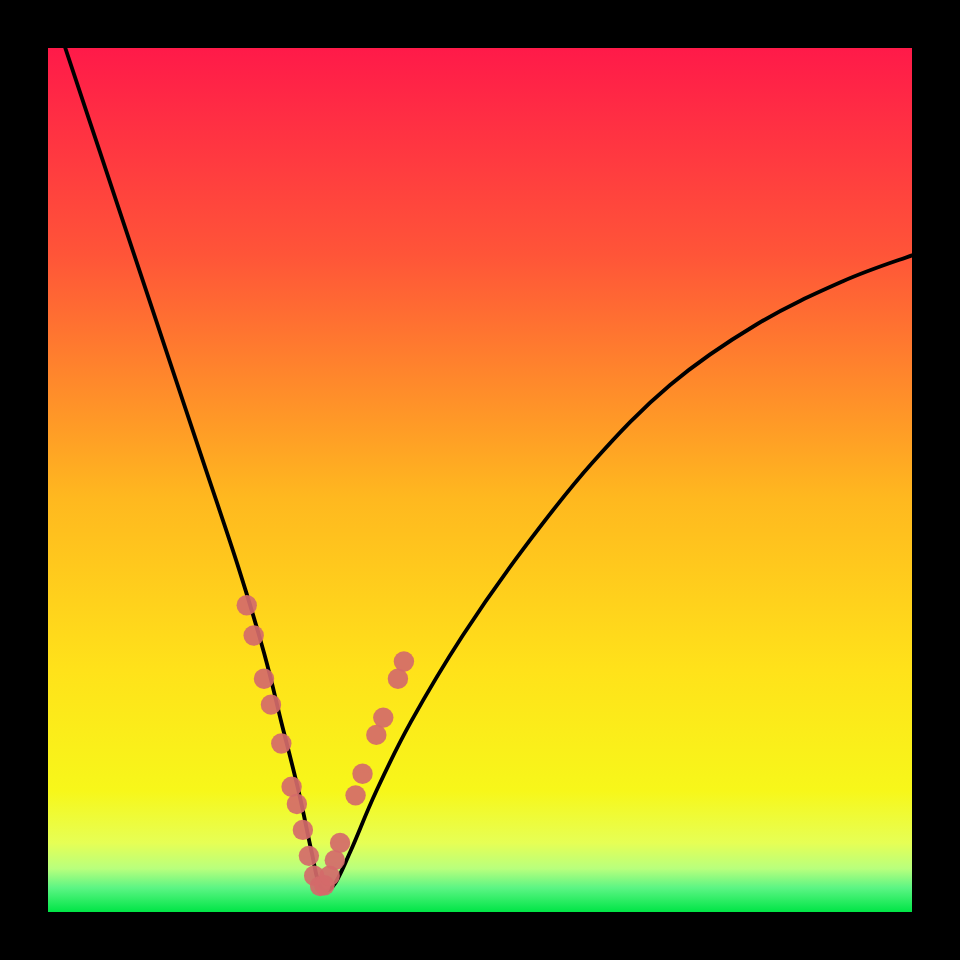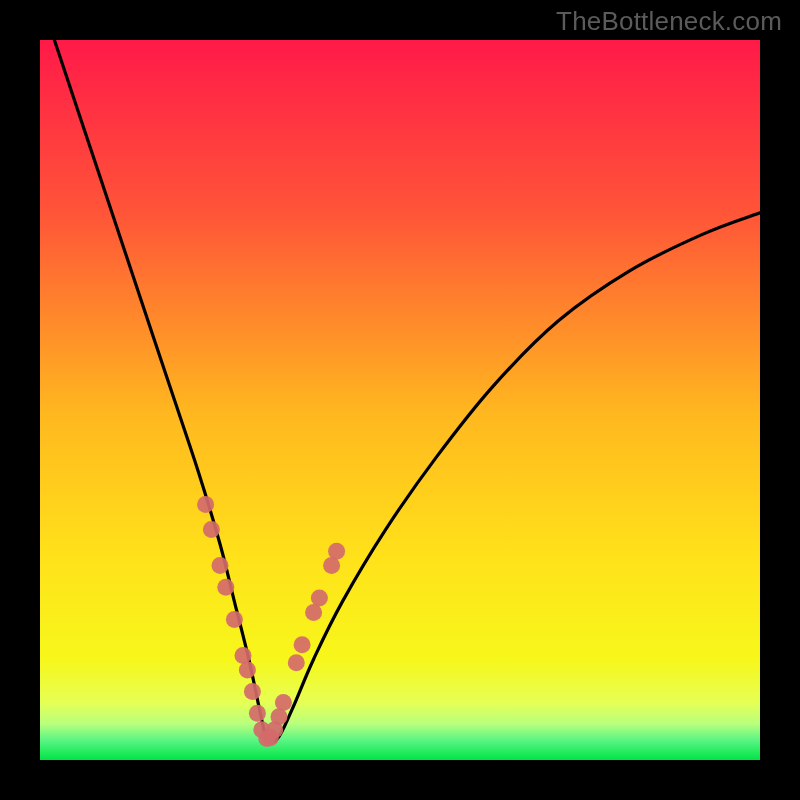--- a/index.html
+++ b/index.html
@@ -32,21 +32,20 @@
     top: 40px;
     width: 720px;
     height: 720px;
   }
   svg { display:block; }
 </style>
 </head>
 <body>
 
 <div class="outer">
-  <div class="watermark">TheBottleneck.com</div>
   <div class="plot-wrap">
     <svg id="plot-svg" width="720" height="720" viewBox="0 0 720 720">
       <defs>
         <linearGradient id="bgGrad" x1="0" y1="0" x2="0" y2="1">
           <stop id="gstop0" offset="0%" stop-color="#ff1a49"></stop>
           <stop id="gstop1" offset="24%" stop-color="#ff5538"></stop>
           <stop id="gstop2" offset="52%" stop-color="#ffb81f"></stop>
           <stop id="gstop3" offset="72%" stop-color="#ffe21a"></stop>
           <stop id="gstop4" offset="86%" stop-color="#f7f71a"></stop>
           <stop id="gstop5" offset="92%" stop-color="#e6ff55"></stop>

